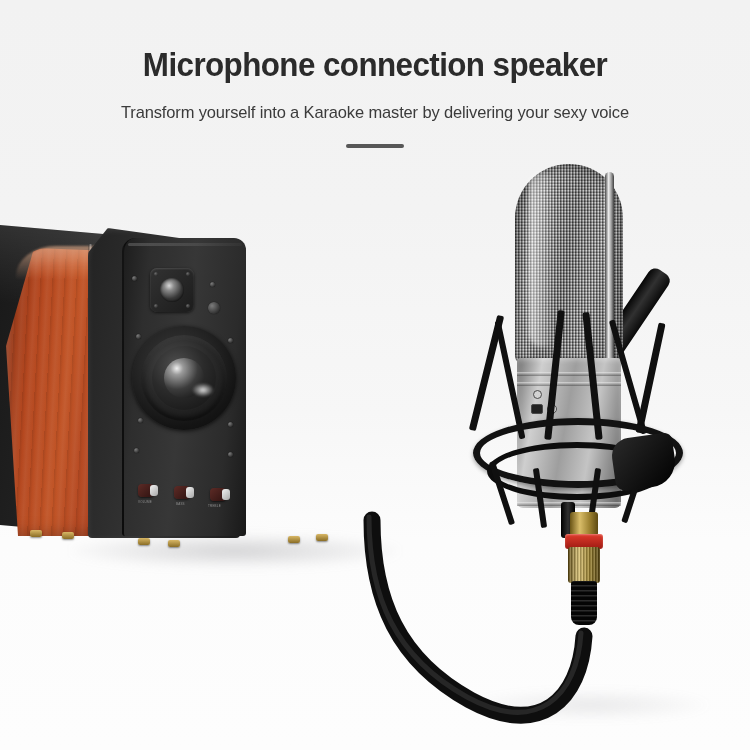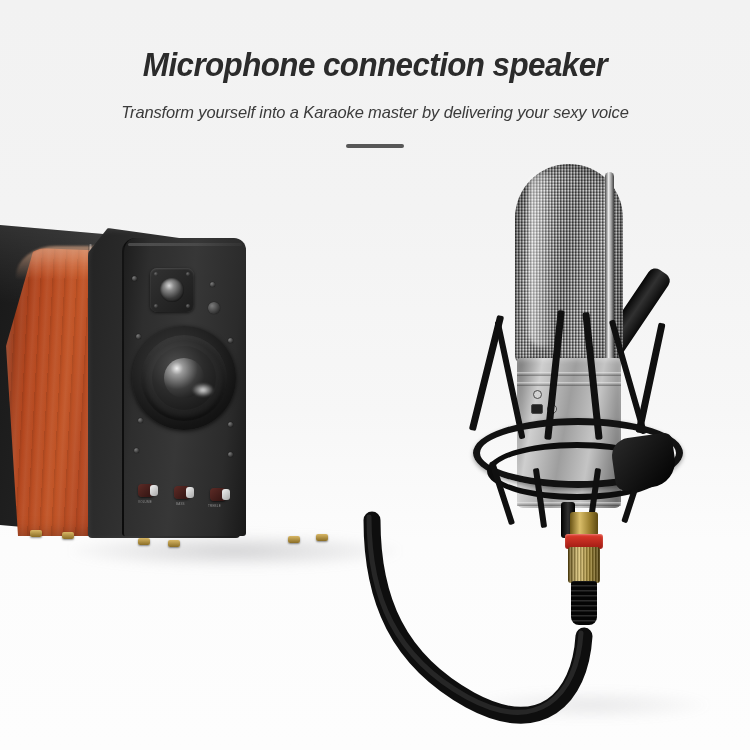--- a/index.html
+++ b/index.html
@@ -8,21 +8,21 @@
     width:750px;height:750px;overflow:hidden;
     font-family:"Liberation Sans","DejaVu Sans",sans-serif;
   }
   #banner{
     position:relative;width:750px;height:750px;
     background:linear-gradient(180deg,#f2f2f2 0%,#f3f3f3 28%,#f7f7f7 55%,#fcfcfc 72%,#fdfdfd 100%);
     overflow:hidden;
   }
 
   
-  .header{position:absolute;left:0;top:0;width:750px;text-align:center;z-index:40;font-style:italic;}
+  .header{position:absolute;left:0;top:0;width:750px;text-align:center;z-index:40;}
   .title{
     margin:0;padding-top:46px;
     font-size:33px;line-height:38px;font-weight:700;
     letter-spacing:-.6px;color:#2b2b2b;
     font-family:"Liberation Sans","DejaVu Sans",sans-serif;
     transform:scaleX(.95);transform-origin:center;
   }
   .subtitle{
     margin:0;padding-top:18px;
     font-size:17px;line-height:22px;font-weight:400;

